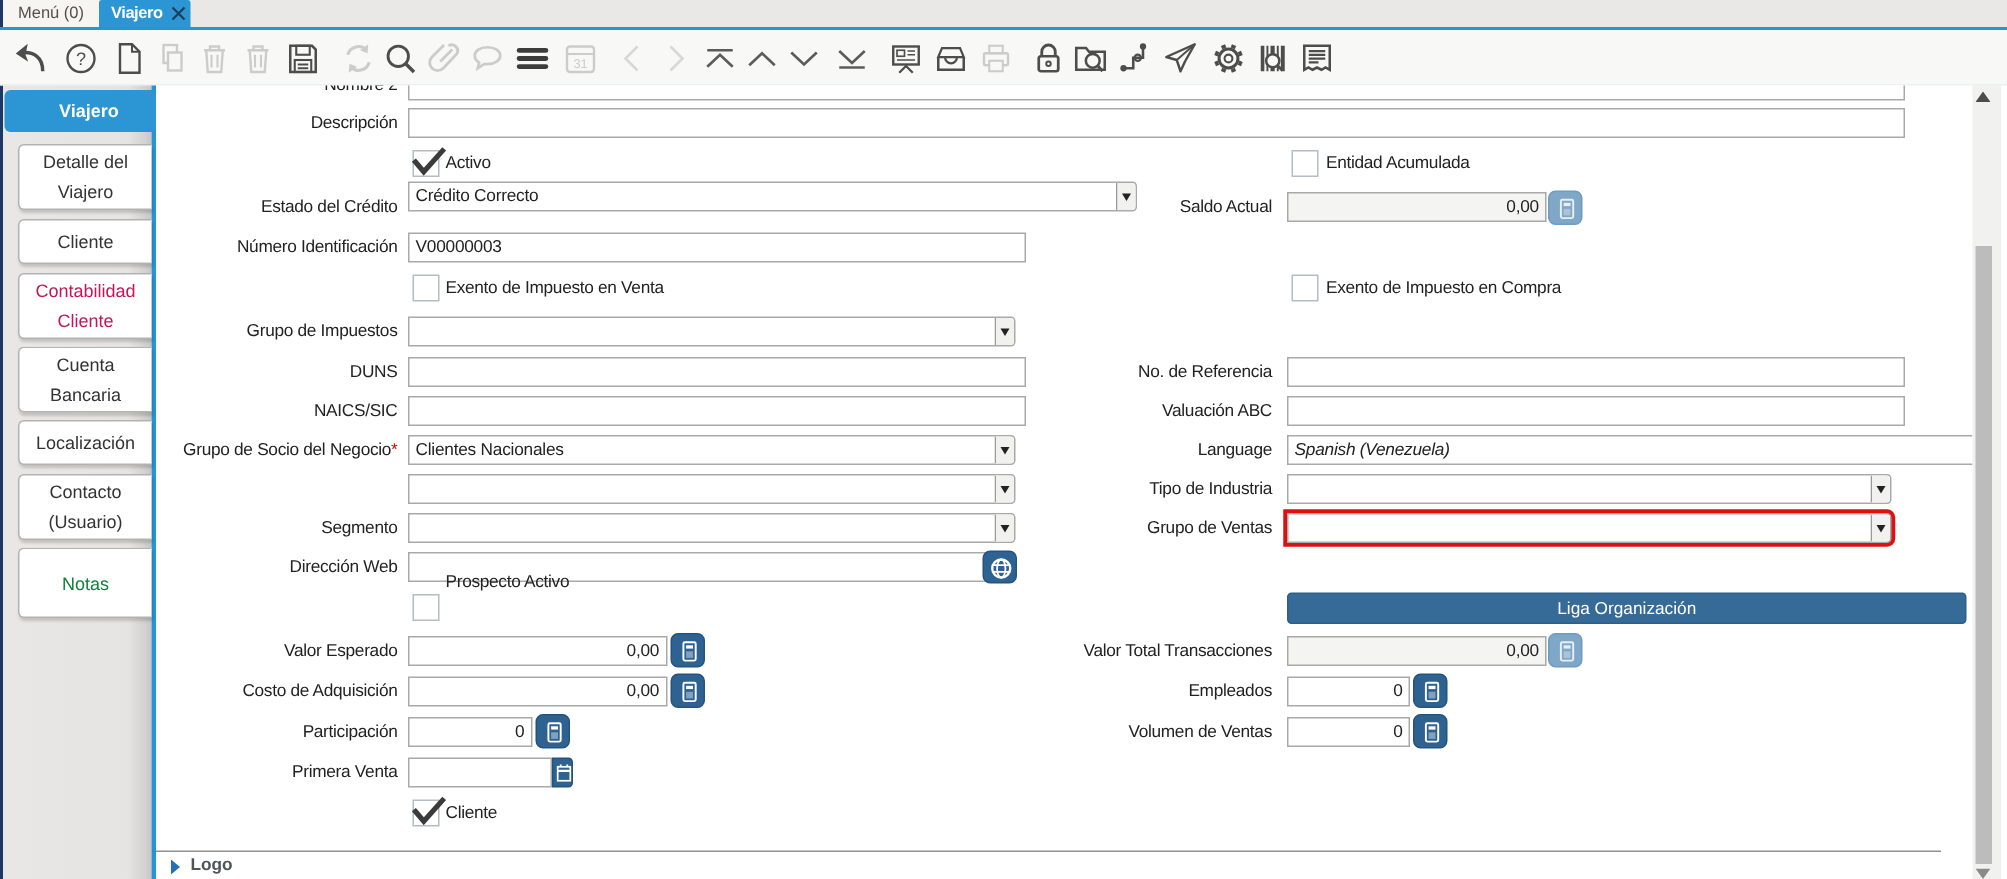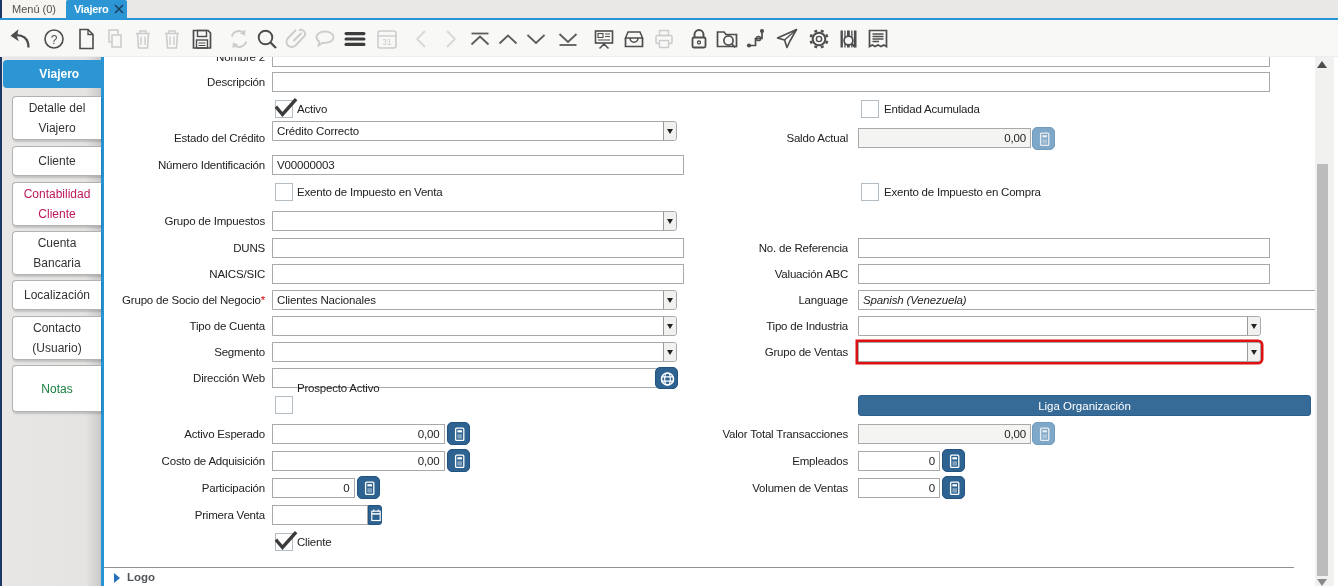--- a/index.html
+++ b/index.html
@@ -209,21 +209,21 @@
 <div class="lbl" style="left:0;width:161px;top:14.5px">Descripción</div>
 <div class="tf" style="left:168px;top:14.5px;width:998px"></div>
 <div class="cb" style="left:171px;top:43px"></div>
     <svg width="24" height="22" viewBox="0 0 24 22" style="left:170px;top:41px">
       <path d="M3 10 L8.5 16.5 L21 2.5" fill="none" stroke="#3b3b3b" stroke-width="3.4" stroke-linecap="square"></path>
     </svg>
 <div class="cblbl" style="left:193px;top:43px">Activo</div>
 <div class="cb" style="left:757px;top:43px"></div>
 <div class="cblbl" style="left:780px;top:43px">Entidad Acumulada</div>
 <div class="lbl" style="left:0;width:161px;top:71px">Estado del Crédito</div>
-<div class="combo" style="left:168px;top:64px;width:405px;">
+<div class="combo" style="left:168px;top:64px;width:486px;">
       <span class="tx">Crédito Correcto</span>
       <span class="cbtn"></span>
     </div>
 <div class="lbl" style="left:500px;width:244px;top:71px">Saldo Actual</div>
 <div class="tf dis num" style="left:754px;top:71px;width:173px">0,00</div>
 <div class="bluebtn disb" style="left:928px;top:69.5px;width:23px;height:23px">
       <svg width="23" height="23" viewBox="0 0 23 23" style="left:0;top:0">
         <rect x="7.6" y="5.2" width="8.2" height="12.2" rx="1" fill="none" stroke="#e9eef3" stroke-width="1.3"></rect>
         <rect x="9.4" y="7.2" width="4.6" height="2.2" fill="#e9eef3"></rect>
         <rect x="9.4" y="11.2" width="4.6" height="4.4" fill="#e9eef3" opacity="0.4"></rect>
@@ -251,21 +251,20 @@
 <div class="lbl" style="left:0;width:161px;top:232.5px"><span class="u">Grupo de Socio del Negocio</span><span style="color:#d00;text-decoration:none">*</span></div>
 <div class="combo" style="left:168px;top:232.5px;width:405px;">
       <span class="tx">Clientes Nacionales</span>
       <span class="cbtn"></span>
     </div>
 <div class="lbl" style="left:500px;width:244px;top:232.5px"><span class="u">Language</span></div>
 <div class="combo" style="left:754px;top:232.5px;width:487px;font-style:italic;">
       <span class="tx">Spanish (Venezuela)</span>
       <span class="cbtn"></span>
     </div>
-<div class="lbl" style="left:0;width:161px;top:258.5px"><span class="u">Tipo de Cuenta</span></div>
 <div class="combo" style="left:168px;top:258.5px;width:405px;">
       <span class="tx"></span>
       <span class="cbtn"></span>
     </div>
 <div class="lbl" style="left:500px;width:244px;top:258.5px"><span class="u">Tipo de Industria</span></div>
 <div class="combo" style="left:754px;top:258.5px;width:403px;">
       <span class="tx"></span>
       <span class="cbtn"></span>
     </div>
 <div class="lbl" style="left:0;width:161px;top:284.5px"><span class="u">Segmento</span></div>
@@ -283,21 +282,21 @@
 <div class="bluebtn" style="left:551px;top:310px;width:23px;height:22px">
       <svg width="23" height="22" viewBox="0 0 23 22" style="left:0;top:0">
         <circle cx="11.5" cy="11" r="6" fill="none" stroke="#fff" stroke-width="1.6"></circle>
         <ellipse cx="11.5" cy="11" rx="2.8" ry="6" fill="none" stroke="#fff" stroke-width="1.2"></ellipse>
         <path d="M5.5 8.8 H17.5 M5.5 13.2 H17.5" stroke="#fff" stroke-width="1.2"></path>
       </svg>
     </div>
 <div class="cb" style="left:171px;top:339px"></div>
 <div class="cblbl" style="left:193px;top:322px">Prospecto Activo</div>
 <div class="bluebtn" style="left:754px;top:337.5px;width:453px;height:21px;background:#366b98;border-color:#2c5f8a;border-radius:3px;color:#fff;font-size:11.5px;text-align:center;line-height:20px">Liga Organización</div>
-<div class="lbl" style="left:0;width:161px;top:366.5px">Activo Esperado</div>
+<div class="lbl" style="left:0;width:161px;top:366.5px">Valor Esperado</div>
 <div class="tf num" style="left:168px;top:366.5px;width:172.5px">0,00</div>
 <div class="bluebtn" style="left:343px;top:365px;width:23px;height:23px">
       <svg width="23" height="23" viewBox="0 0 23 23" style="left:0;top:0">
         <rect x="7.6" y="5.2" width="8.2" height="12.2" rx="1" fill="none" stroke="#fff" stroke-width="1.3"></rect>
         <rect x="9.4" y="7.2" width="4.6" height="2.2" fill="#fff"></rect>
         <rect x="9.4" y="11.2" width="4.6" height="4.4" fill="#fff" opacity="0.4"></rect>
       </svg>
     </div>
 <div class="lbl" style="left:500px;width:244px;top:366.5px">Valor Total Transacciones</div>
 <div class="tf dis num" style="left:754px;top:366.5px;width:173px">0,00</div>

